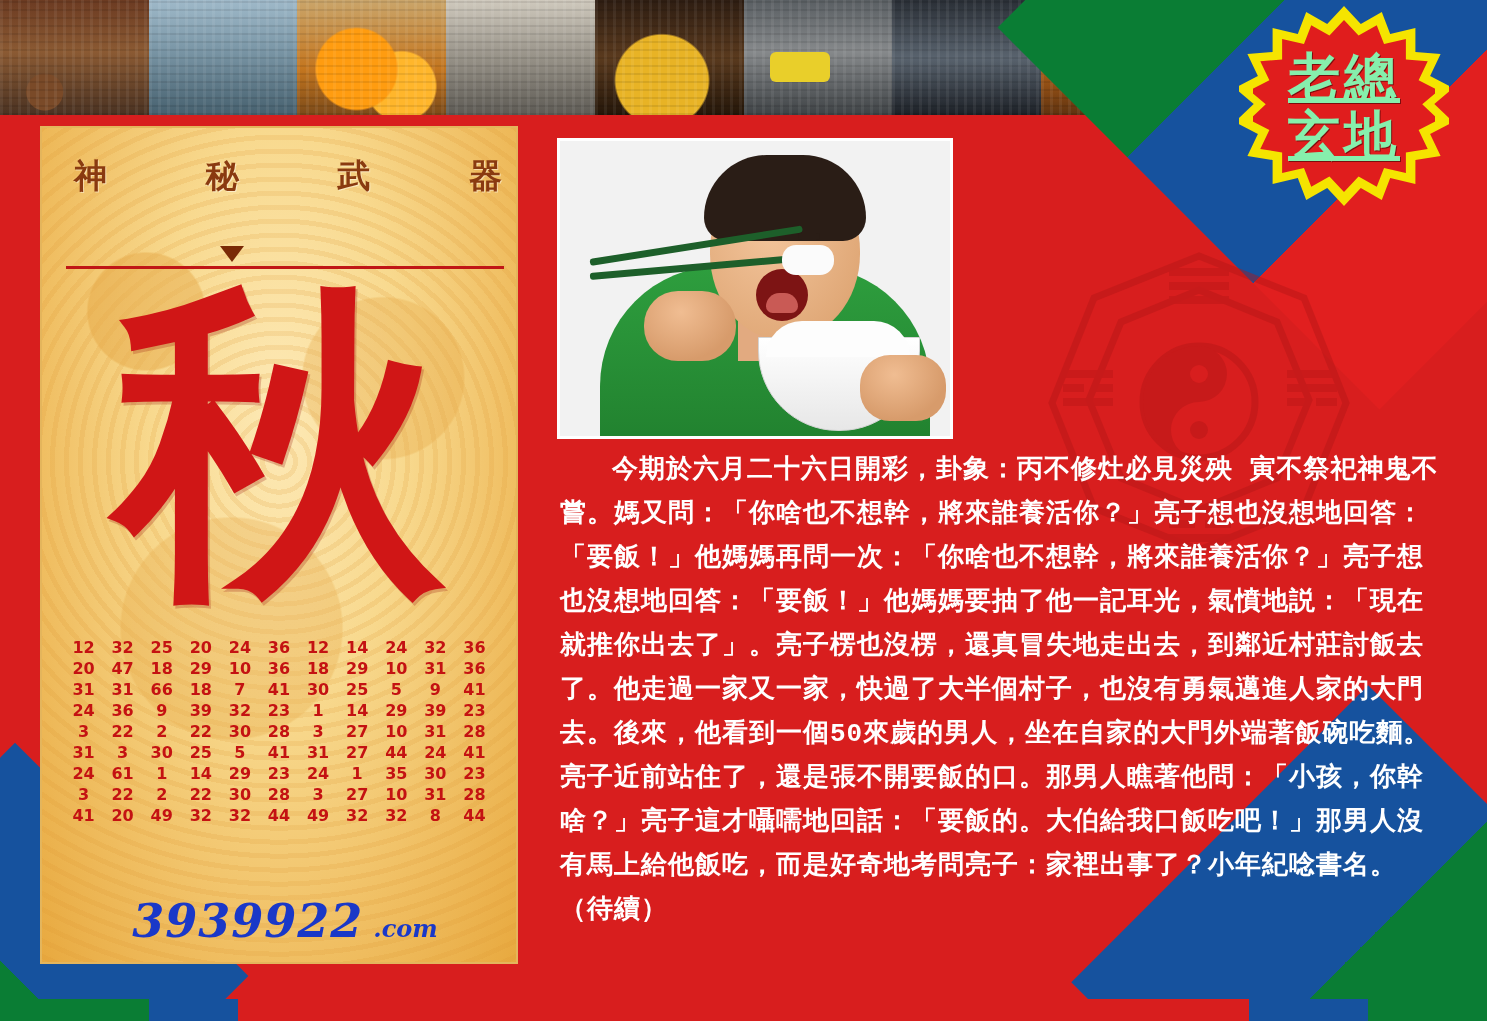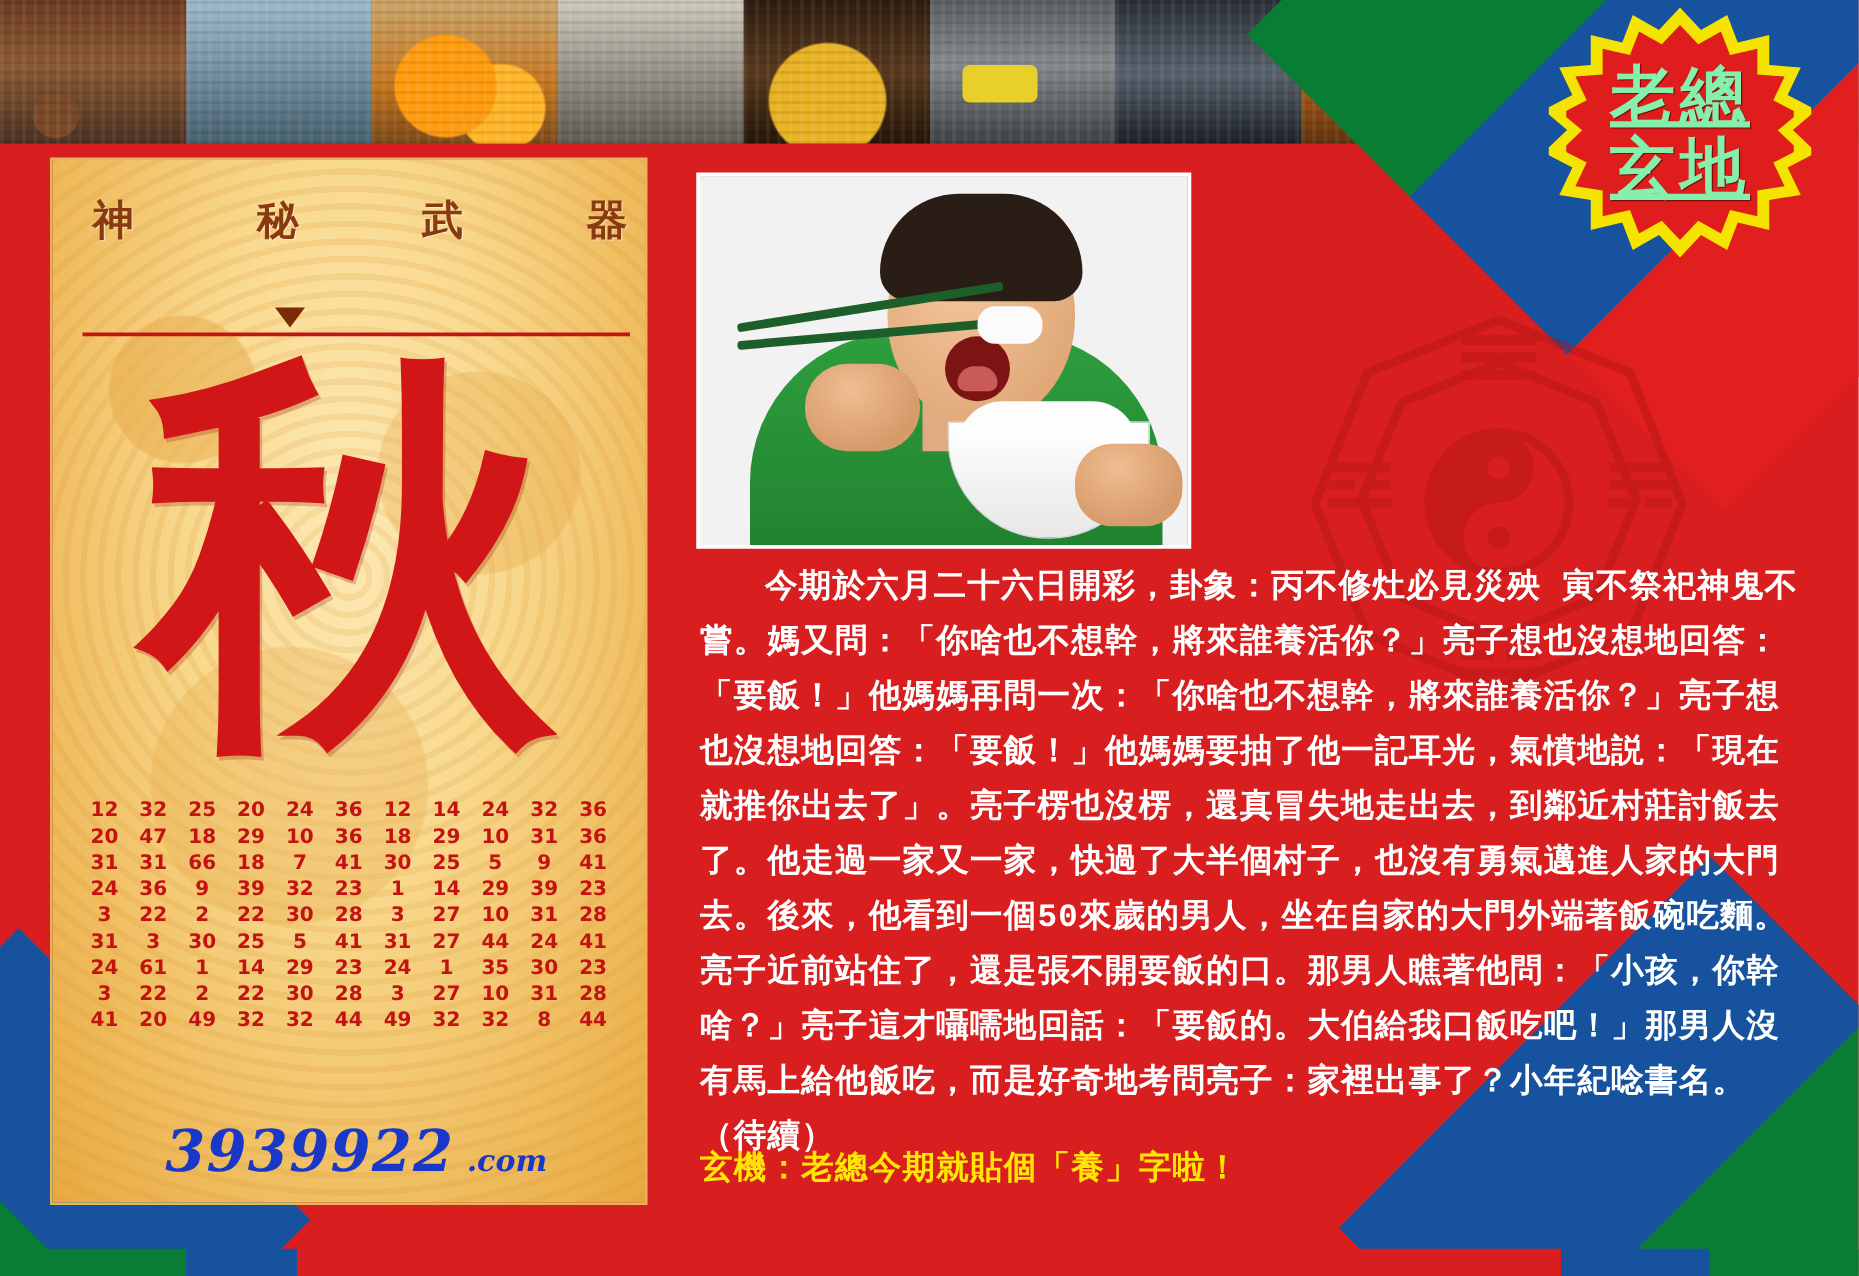--- a/index.html
+++ b/index.html
@@ -561,15 +561,14 @@
     <div class="bowl"></div>
     <div class="rice"></div>
     <div class="chop1"></div>
     <div class="chop2"></div>
     <div class="riceClump"></div>
     <div class="handL"></div>
     <div class="handR"></div>
   </div>
 
   <div class="body-text">今期於六月二十六日開彩，卦象：丙不修灶必見災殃 寅不祭祀神鬼不嘗。媽又問：「你啥也不想幹，將來誰養活你？」亮子想也沒想地回答：「要飯！」他媽媽再問一次：「你啥也不想幹，將來誰養活你？」亮子想也沒想地回答：「要飯！」他媽媽要抽了他一記耳光，氣憤地説：「現在就推你出去了」。亮子楞也沒楞，還真冒失地走出去，到鄰近村莊討飯去了。他走過一家又一家，快過了大半個村子，也沒有勇氣邁進人家的大門去。後來，他看到一個50來歲的男人，坐在自家的大門外端著飯碗吃麵。亮子近前站住了，還是張不開要飯的口。那男人瞧著他問：「小孩，你幹啥？」亮子這才囁嚅地回話：「要飯的。大伯給我口飯吃吧！」那男人沒有馬上給他飯吃，而是好奇地考問亮子：家裡出事了？小年紀唸書名。（待續）</div>
-  <div class="hint-line">玄機：老總今期就貼個「養」字啦！</div>
 
 </div>
 
 </body></html>

